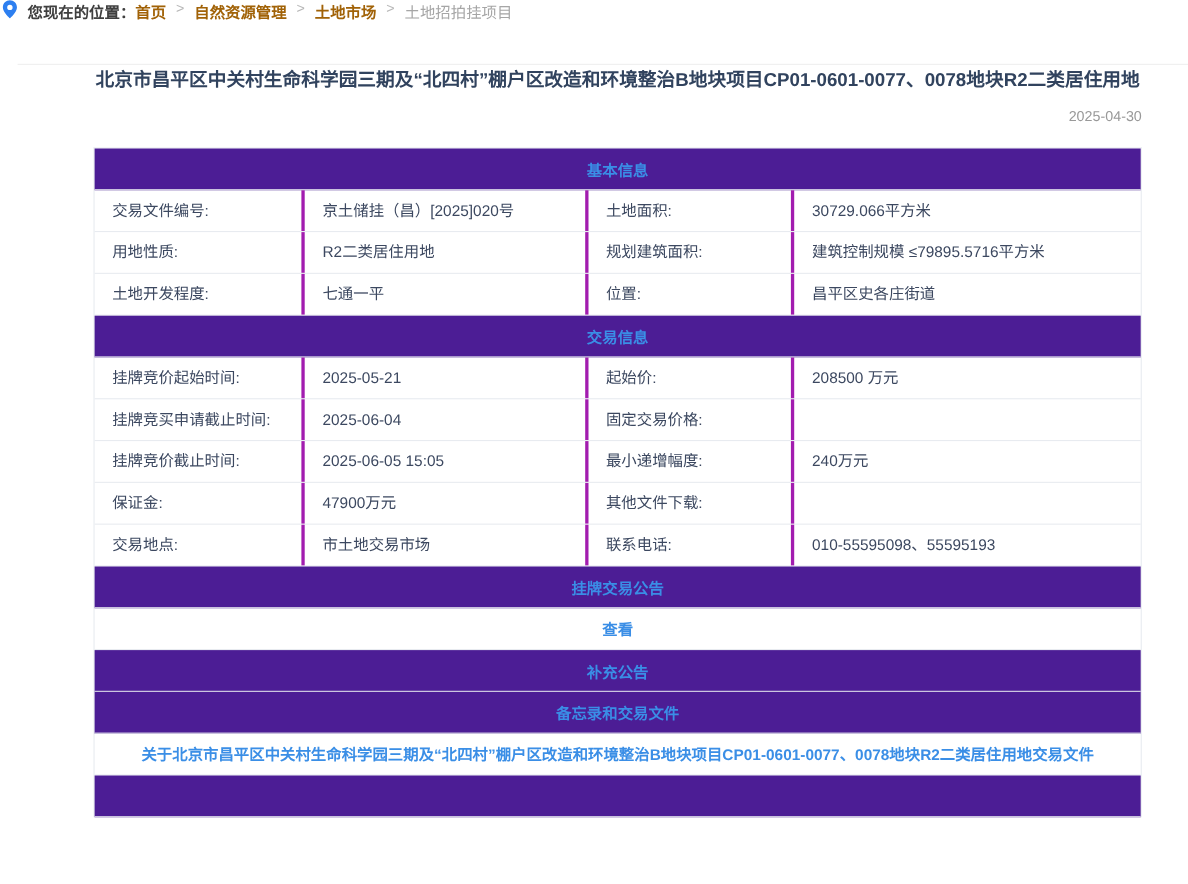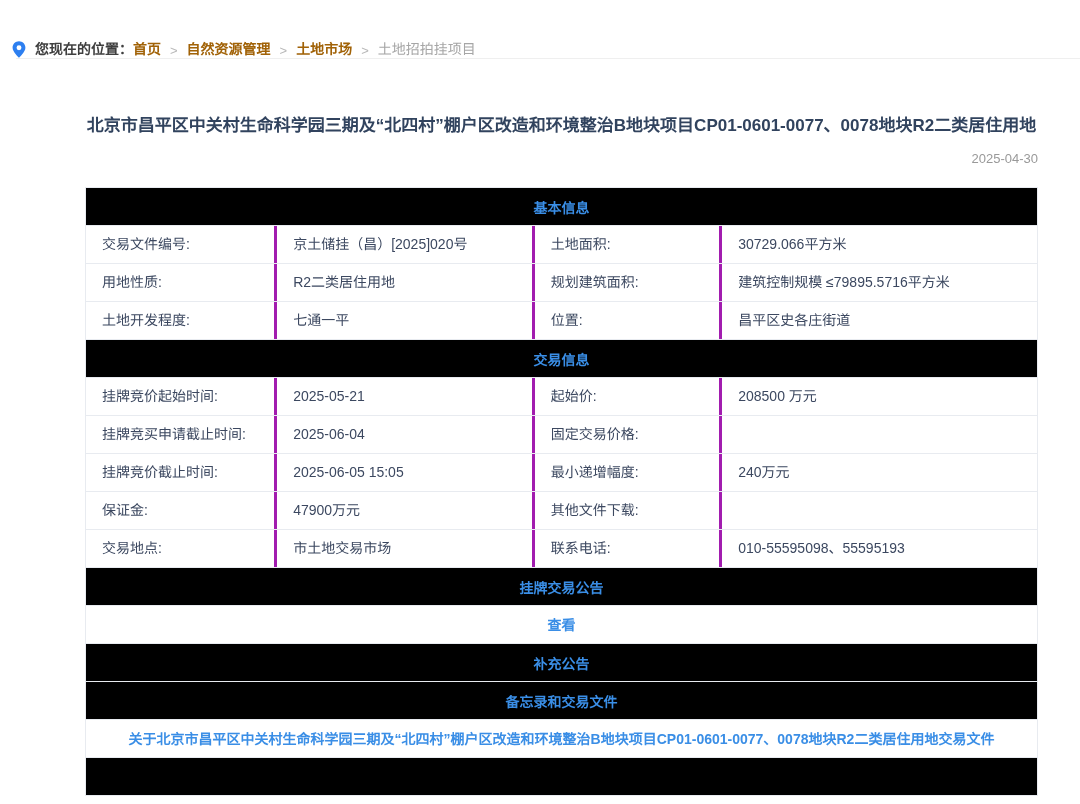--- a/index.html
+++ b/index.html
@@ -1,39 +1,39 @@
 <!DOCTYPE html>
 <html lang="zh-CN"><head>
 <meta charset="utf-8">
 <style>
   * { margin:0; padding:0; box-sizing:border-box; }
   html,body { width:1080px; height:804px; overflow:hidden; background:#fff;
     font-family:"Liberation Sans","DejaVu Sans",sans-serif; }
 
   
-  .crumbbar { height:58px; display:flex; align-items:flex-end; padding-left:12px;
+  .crumbbar { height:58px; display:flex; align-items:flex-start; padding-left:2px;
     font-size:14px; color:#3f3f3f; }
   .crumbbar .pin { width:14px; height:17px; margin-right:9px; flex:0 0 auto; }
   .crumb-prefix { font-weight:700; color:#3f3f3f; }
   .crumb { font-weight:700; color:#a16207; text-decoration:none; cursor:pointer; }
   .crumb.current { font-weight:400; color:#a6a6a6; cursor:default; }
   .crumb-sep { color:#b8b8b8; margin:0 9px; font-size:13px; }
   .rule { border-top:1px solid #efefef; margin-left:16px; }
 
   
   .content { width:953px; margin-left:85px; }
-  .page-title { margin-top:53px; font-size:17px; line-height:28px; font-weight:700;
+  .page-title { font-size:17px; line-height:28px; font-weight:700;
     color:#31435e; text-align:center; }
   .pub-date { margin-top:11px; text-align:right; font-size:13px; color:#999; }
 
   
   .info-table { margin-top:21px; border:1px solid #e8ebf0; border-bottom:none;
     font-size:14px; color:#3c4860; }
   .trow { display:flex; align-items:stretch; min-height:38px; border-bottom:1px solid #e8ebf0; }
-  .trow.section { background:#000000; }
+  .trow.section { background:#4c1d95; }
   .trow.section .sec-label, .trow.linkrow { justify-content:center; }
   .sec-label { flex:1; display:flex; align-items:center; justify-content:center;
     color:#3a8ee6; font-weight:700; }
   .trow.linkrow { display:flex; align-items:center; }
   .trow.linkrow a { color:#3a8ee6; font-weight:700; text-decoration:none; cursor:pointer;
     text-align:center; padding:0 10px; line-height:20px; }
   .cell { display:flex; align-items:center; padding:9px 10px 9px 16px;
     border-right:3px solid #a21caf; line-height:19px; }
   .cell:last-child { border-right:none; }
   .c0 { width:20.1%; } .c1 { width:27.1%; } .c2 { width:19.7%; } .c3 { width:33.1%; }

